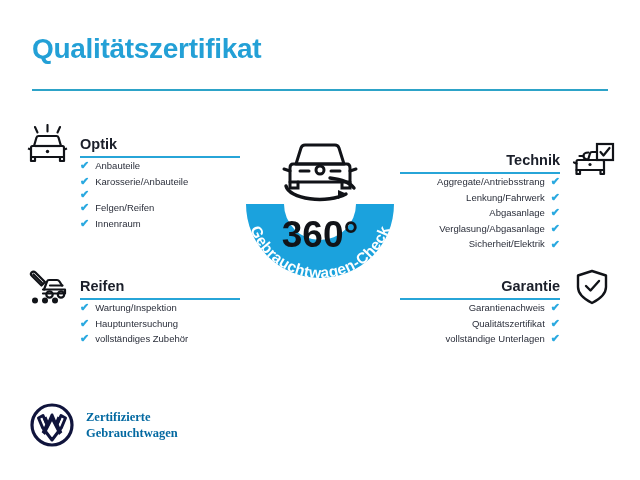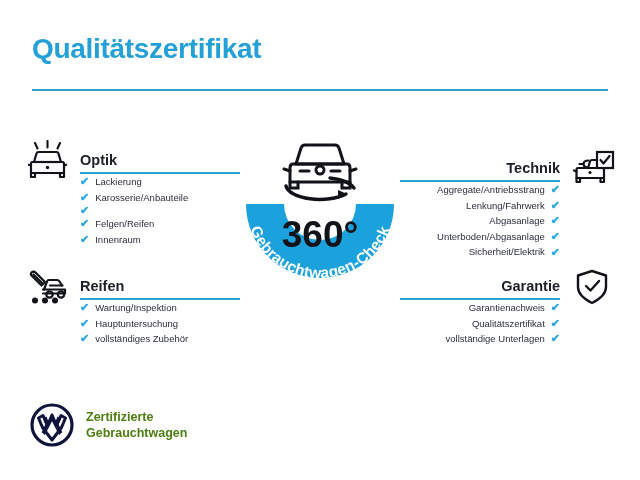--- a/index.html
+++ b/index.html
@@ -105,23 +105,23 @@
   .block-icon {
     position: absolute;
     top: 0;
     width: 48px;
     height: 42px;
   }
   .block.left  .block-icon { left: 0; }
   .block.right .block-icon { right: 0; }
 
   
-  #block-optik    { left: 24px;  top: 140px; width: 216px; }
+  #block-optik    { left: 24px;  top: 124px; width: 216px; }
   #block-wartung  { left: 24px;  top: 266px; width: 216px; }
-  #block-technik  { left: 400px; top: 148px; width: 216px; }
+  #block-technik  { left: 400px; top: 140px; width: 216px; }
   #block-garantie { left: 400px; top: 266px; width: 216px; }
 
   
   #badge {
     position: absolute;
     left: 228px;
     top: 112px;
     width: 184px;
     height: 200px;
   }
@@ -133,23 +133,24 @@
     left: 30px;
     top: 403px;
     display: flex;
     align-items: center;
   }
   #footer .vw-mark { width: 44px; height: 44px; flex: none; }
   #footer .vw-text {
     margin-left: 12px;
     font-size: 12.5px;
     font-weight: bold;
-    color: #4d7c0f;
+    color: #0369a1;
     line-height: 16px;
     white-space: nowrap;
+    font-family: Liberation Serif, serif;
   }
 </style>
 </head>
 <body>
 
 <div id="page">
 
   <div class="page-title">Qualitätszertifikat</div>
   <div class="header-rule"></div>
 
@@ -173,21 +174,21 @@
         <circle cx="23.5" cy="27.5" r="1.7" fill="#111318"></circle>
       </svg>
     </div>
     <div class="block-head">
       <div class="block-title">Optik</div>
       <div class="block-rule"></div>
     </div>
     <ul class="items">
       <li>
           <span class="chk">✔</span>
-          <span>Lackierung</span>
+          <span>Anbauteile</span>
         </li>
       <li>
           <span class="chk">✔</span>
           <span>Karosserie/Anbauteile</span>
         </li>
       <li>
           <span class="chk">✔</span>
         </li>
       <li>
           <span class="chk">✔</span>
@@ -270,21 +271,21 @@
         </li>
       <li>
           <span>Lenkung/Fahrwerk</span>
           <span class="chk">✔</span>
         </li>
       <li>
           <span>Abgasanlage</span>
           <span class="chk">✔</span>
         </li>
       <li>
-          <span>Unterboden/Abgasanlage</span>
+          <span>Verglasung/Abgasanlage</span>
           <span class="chk">✔</span>
         </li>
       <li>
           <span>Sicherheit/Elektrik</span>
           <span class="chk">✔</span>
         </li>
     </ul>
   </div>
 
   <div class="block right" id="block-garantie">

